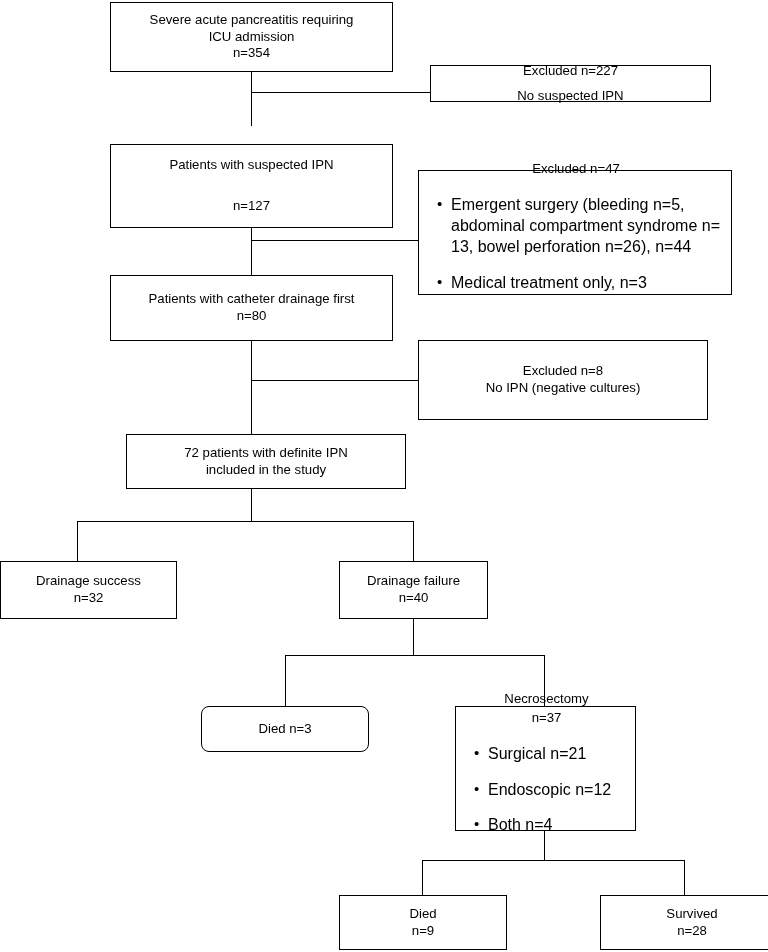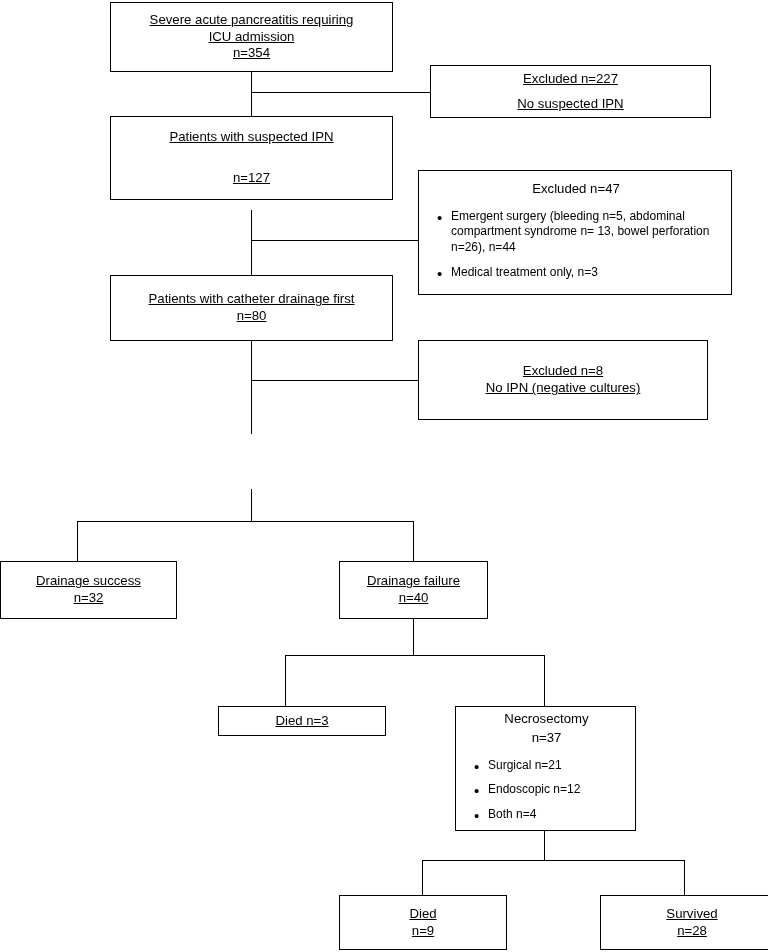--- a/index.html
+++ b/index.html
@@ -28,43 +28,42 @@
     align-items: center;
     justify-content: center;
     text-align: center;
     font-size: 13.2px;
     line-height: 1.28;
     z-index: 2;
   }
   .node .line {
     display: block;
     white-space: nowrap;
-    text-decoration: underline;
   }
   .node.bullets {
     align-items: stretch;
     justify-content: center;
     text-align: left;
     padding: 10px 8px 5px 10px;
   }
   .node.bullets .title {
     text-align: center;
     display: block;
     margin-bottom: 2px;
   }
   ul.bl {
     margin: 0;
     padding: 0 0 0 22px;
     list-style: none;
   }
   ul.bl li {
     position: relative;
-    margin: 9px 0;
+    margin: 15px 0;
     line-height: 1.3;
-    font-size: 12px;
+    font-size: 16px;
   }
   ul.bl li::before {
     content: "\2022";
     position: absolute;
     left: -14px;
     top: -1px;
     font-size: 15px;
   }
   .vline {
     position: absolute;
@@ -110,26 +109,26 @@
   <div class="hline" style="left:422px; top:860px; width:262px;"></div>
   <div class="vline" style="left:422px; top:860px; height:35px;"></div>
   <div class="vline" style="left:684px; top:860px; height:35px;"></div>
 
   <div class="node" style="left:110px; top:2px; width:283px; height:70px;">
     <span class="line">Severe acute pancreatitis requiring</span>
     <span class="line">ICU admission</span>
     <span class="line">n=354</span>
   </div>
 
-  <div class="node" style="left:430px; top:65px; width:281px; height:53px;gap:8px;">
+  <div class="node" style="left:430px; top:65px; width:281px; height:37px;gap:8px;">
     <span class="line">Excluded n=227</span>
     <span class="line">No suspected IPN</span>
   </div>
 
-  <div class="node" style="left:110px; top:116px; width:283px; height:84px;gap:24px;">
+  <div class="node" style="left:110px; top:144px; width:283px; height:84px;gap:24px;">
     <span class="line">Patients with suspected IPN</span>
     <span class="line">n=127</span>
   </div>
 
   <div class="node bullets" style="left:418px; top:170px; width:314px; height:125px;">
     <span class="title">Excluded n=47</span>
     <ul class="bl">
       <li>Emergent surgery (bleeding n=5, abdominal compartment syndrome n= 13, bowel perforation n=26), n=44</li>
       <li>Medical treatment only, n=3</li>
     </ul>
@@ -138,32 +137,36 @@
   <div class="node" style="left:110px; top:275px; width:283px; height:66px;">
     <span class="line">Patients with catheter drainage first</span>
     <span class="line">n=80</span>
   </div>
 
   <div class="node" style="left:418px; top:340px; width:290px; height:80px;">
     <span class="line">Excluded n=8</span>
     <span class="line">No IPN (negative cultures)</span>
   </div>
 
+  <div class="node" style="left:126px; top:434px; width:280px; height:55px;">
+    <span class="line">72 patients with definite IPN</span>
+    <span class="line">included in the study</span>
+  </div>
 
   <div class="node" style="left:0px; top:561px; width:177px; height:58px;">
     <span class="line">Drainage success</span>
     <span class="line">n=32</span>
   </div>
 
   <div class="node" style="left:339px; top:561px; width:149px; height:58px;text-align:right;">
     <span class="line">Drainage failure</span>
     <span class="line">n=40</span>
   </div>
 
-  <div class="node" style="left:218px; top:706px; width:168px; height:30px;">
+  <div class="node" style="left:201px; top:706px; width:168px; height:46px;border-radius:8px;">
     <span class="line">Died n=3</span>
   </div>
 
   <div class="node bullets" style="left:455px; top:706px; width:181px; height:125px;">
     <span class="title">Necrosectomy</span>
     <span class="title">n=37</span>
     <ul class="bl">
       <li>Surgical n=21</li>
       <li>Endoscopic n=12</li>
       <li>Both n=4</li>

